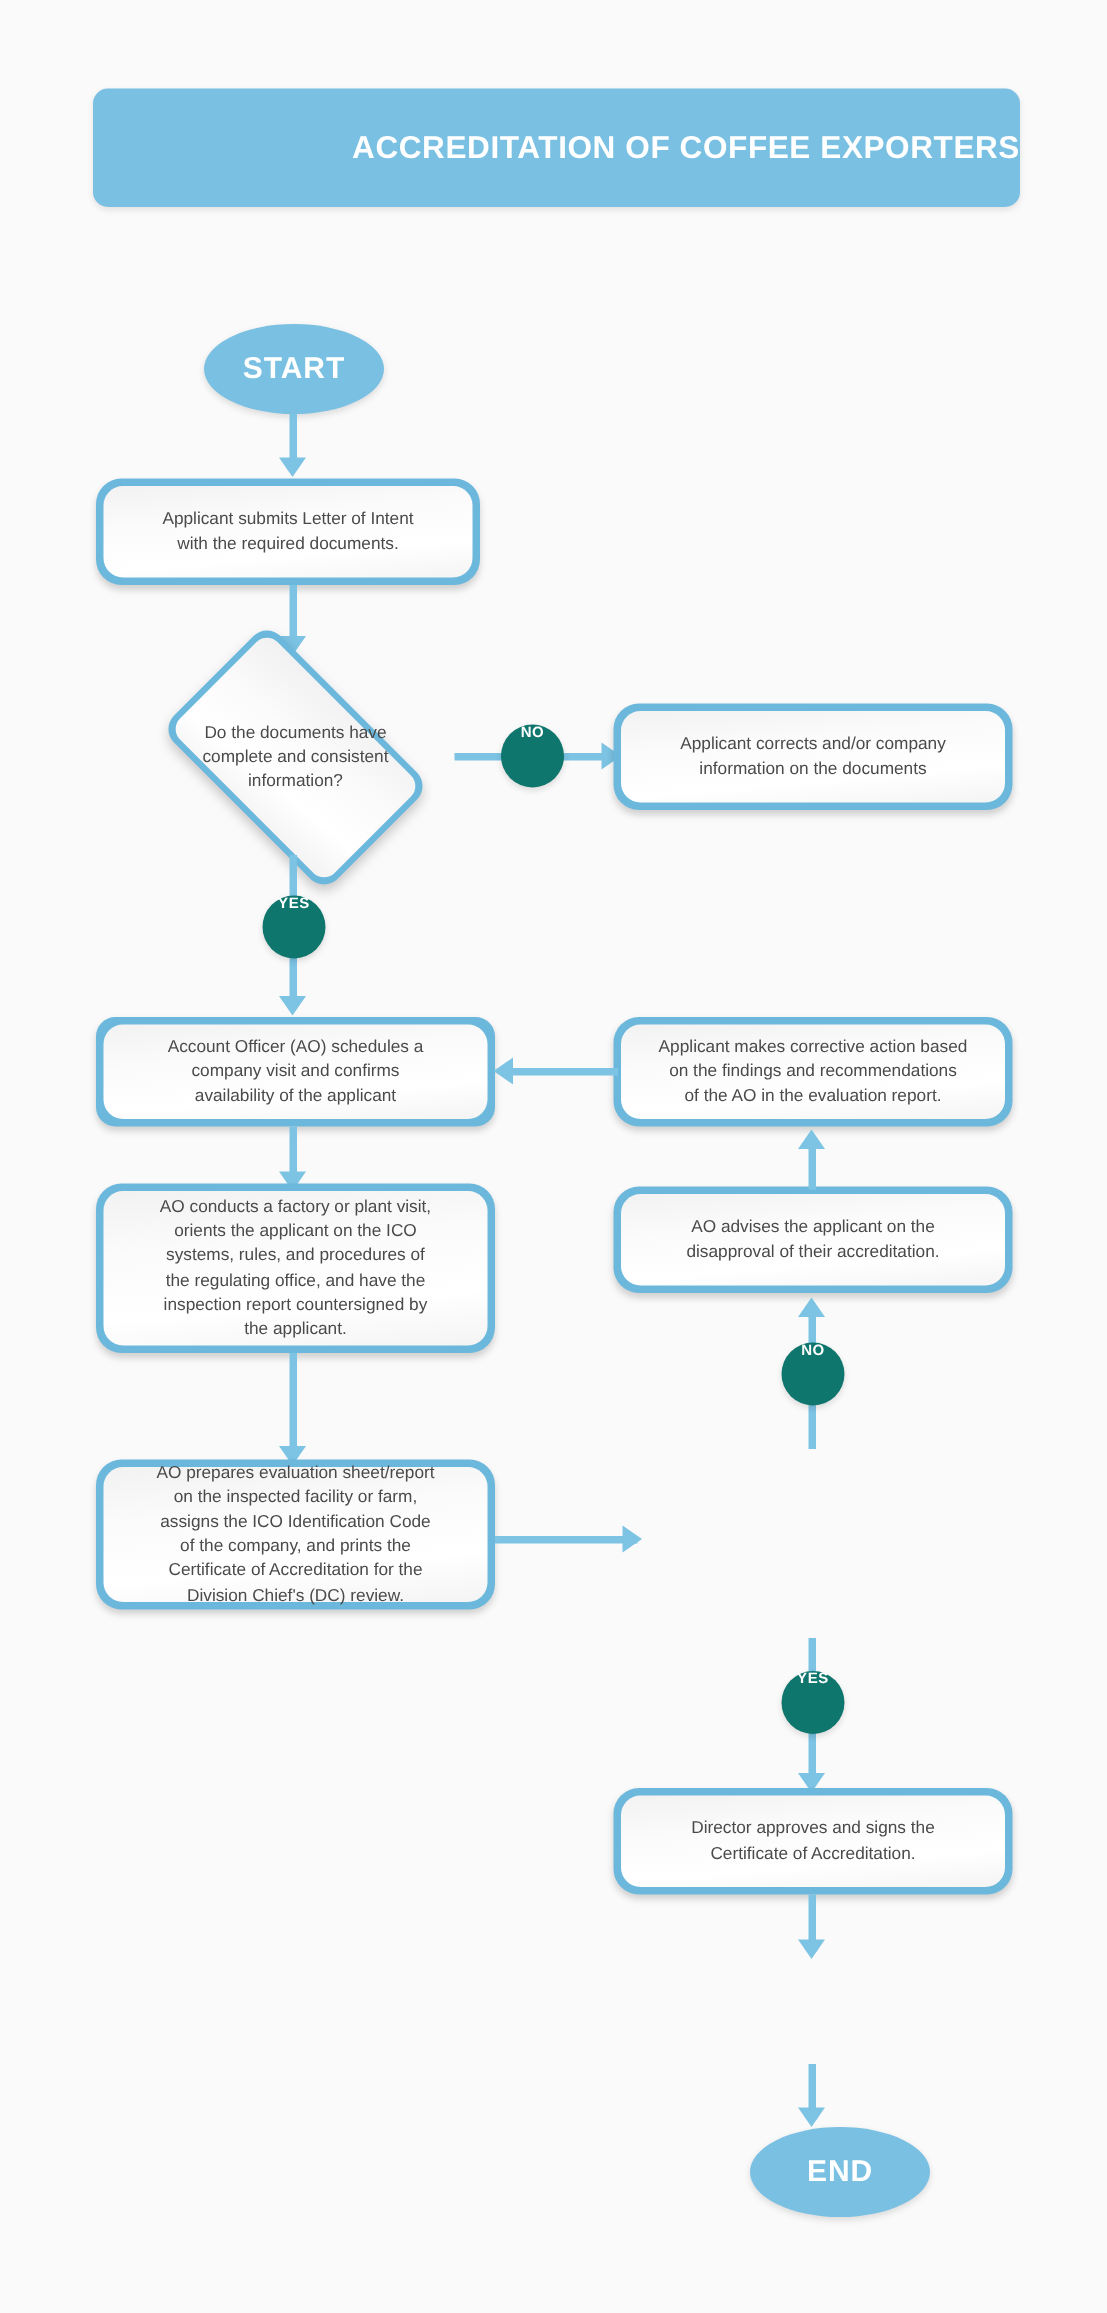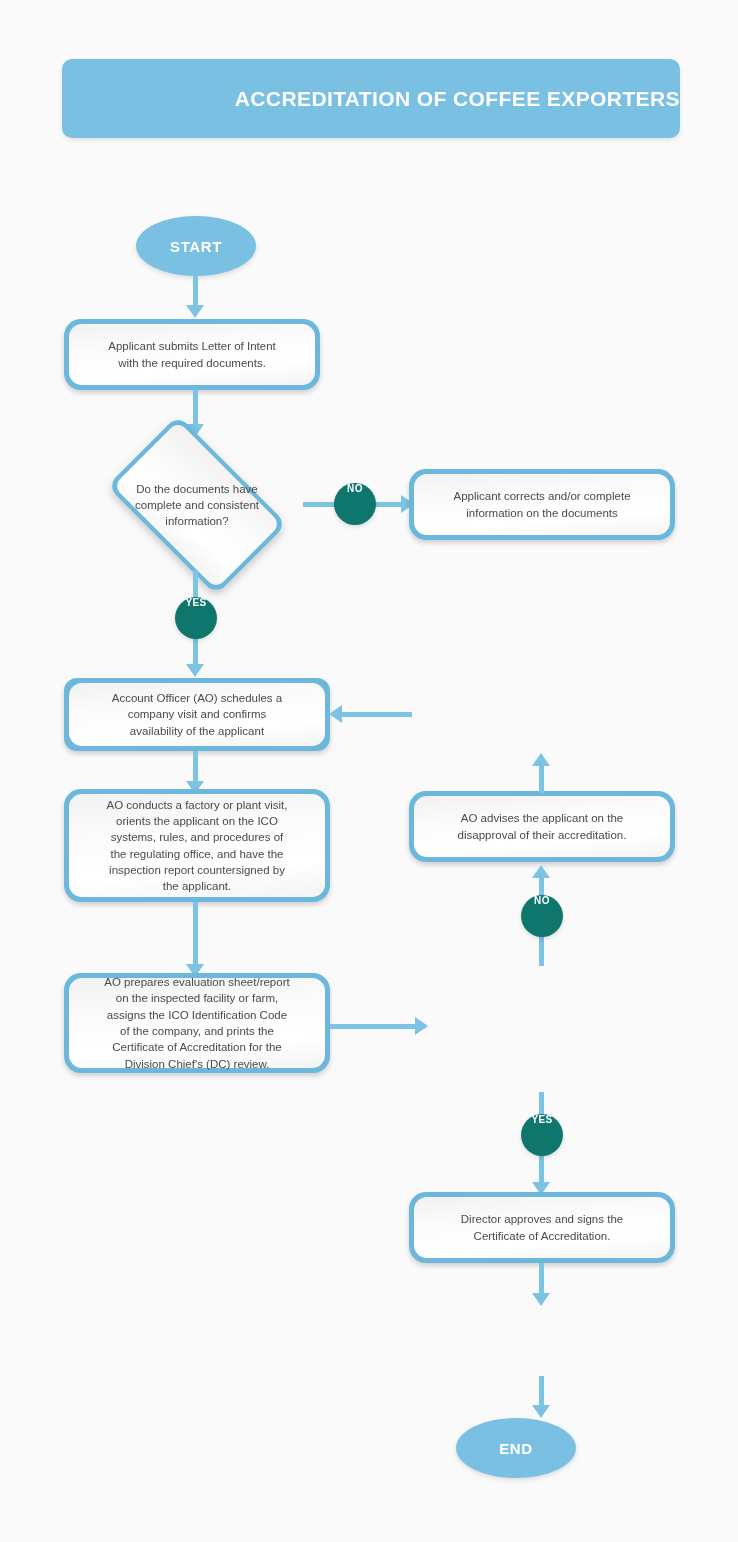--- a/index.html
+++ b/index.html
@@ -47,21 +47,21 @@
     position: absolute;
     background: #79c0e3;
     border-radius: 50%;
     display: flex;
     align-items: center;
     justify-content: center;
     box-shadow: 0 2px 5px rgba(0,0,0,0.13);
   }
   .terminator .txt {
     color: #ffffff;
-    font-size: 15px;
+    font-size: 20px;
     font-weight: bold;
     letter-spacing: 0.6px;
   }
 
   
   .proc {
     position: absolute;
     background: #6cb8dc;
     border-radius: 17px;
     padding: 5px;
@@ -216,39 +216,46 @@
   </div>
 
   <div class="conn-h" style="left:303px; top:502px; width:110px;"></div>
   <div class="bubble" style="left:334px; top:483px; width:42px; height:42px;">
     <div class="txt">NO</div>
   </div>
   <div class="arrow arrow-right" style="left:401px; top:495px;"></div>
 
   <div class="proc" style="left:409px; top:469px; width:266px; height:71px;">
     <div class="inner">
-      <div class="txt">Applicant corrects and/or complete
+      <div class="txt">Applicant corrects and/or company
 information on the documents</div>
     </div>
   </div>
 
   <div class="conn-v" style="left:193px; top:570px; height:100px;"></div>
   <div class="bubble" style="left:175px; top:597px; width:42px; height:42px;">
     <div class="txt">YES</div>
   </div>
   <div class="arrow arrow-down" style="left:186px; top:664px;"></div>
 
   <div class="proc" style="left:64px; top:678px; width:266px; height:73px;border-radius:13px;">
     <div class="inner">
       <div class="txt">Account Officer (AO) schedules a
 company visit and confirms
 availability of the applicant</div>
     </div>
   </div>
 
+  <div class="proc" style="left:409px; top:678px; width:266px; height:73px;">
+    <div class="inner">
+      <div class="txt">Applicant makes corrective action based
+on the findings and recommendations
+of the AO in the evaluation report.</div>
+    </div>
+  </div>
 
   <div class="conn-h" style="left:342px; top:712px; width:70px;"></div>
   <div class="arrow arrow-left" style="left:329px; top:705px;"></div>
 
   <div class="conn-v" style="left:193px; top:751px; height:34px;"></div>
   <div class="arrow arrow-down" style="left:186px; top:781px;"></div>
 
   <div class="proc" style="left:64px; top:789px; width:266px; height:113px;">
     <div class="inner">
       <div class="txt">AO conducts a factory or plant visit,
@@ -307,17 +314,17 @@
     </div>
   </div>
 
   <div class="conn-v" style="left:539px; top:1263px; height:34px;"></div>
   <div class="arrow arrow-down" style="left:532px; top:1293px;"></div>
 
 
   <div class="conn-v" style="left:539px; top:1376px; height:33px;"></div>
   <div class="arrow arrow-down" style="left:532px; top:1405px;"></div>
 
-  <div class="terminator" style="left:456px; top:1418px; width:120px; height:60px;text-align:right;">
+  <div class="terminator" style="left:500px; top:1418px; width:120px; height:60px;text-align:right;">
     <div class="txt">END</div>
   </div>
 
 </div>
 
 </body></html>

